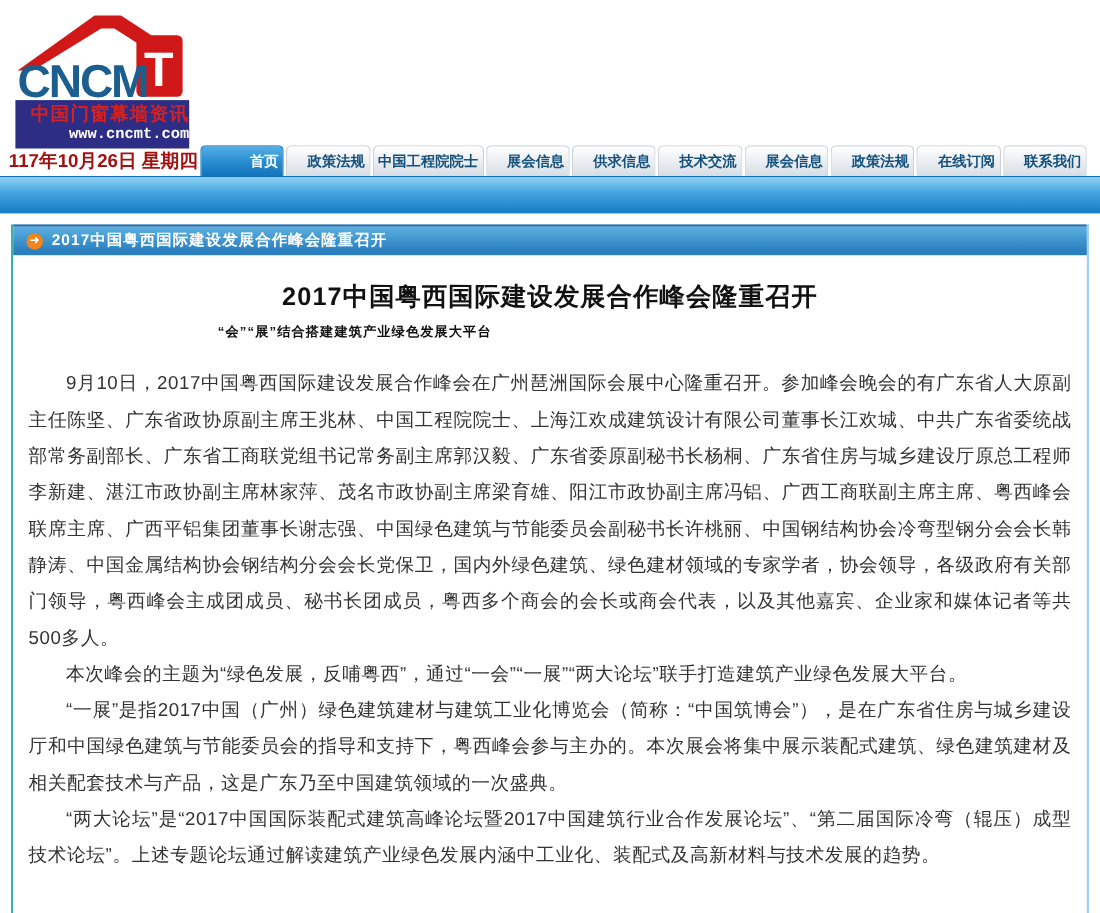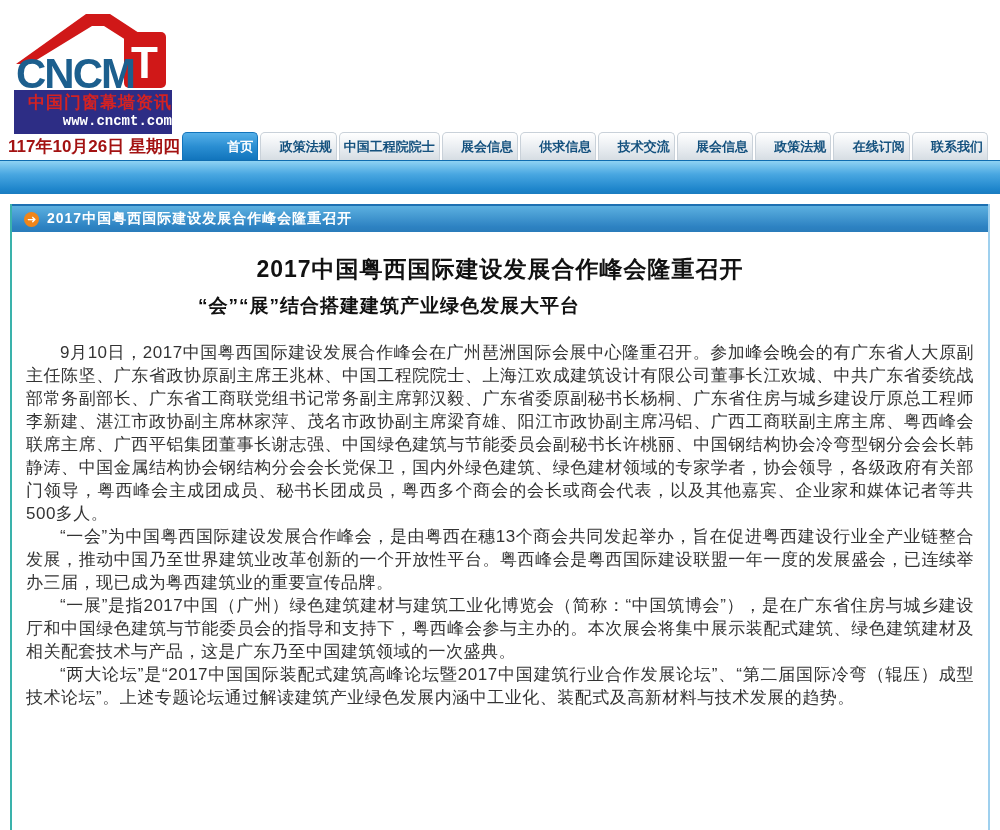--- a/index.html
+++ b/index.html
@@ -63,24 +63,24 @@
     margin:0 8px 0 12px;flex:0 0 auto;
   }
   .panel-head .bar-title{color:#ffffff;font-weight:bold;font-size:14px;letter-spacing:1px;}
   
   .article{padding:0 14px;}
   .article h1{
     margin:22px 0 8px 0;text-align:center;color:#111111;
     font-size:23px;font-weight:bold;letter-spacing:1px;
   }
   .article h2{
-    margin:0 0 22px 172px;color:#111111;font-size:19px;font-weight:bold;letter-spacing:1px;
+    margin:0 0 22px 172px;color:#111111;font-size:12px;font-weight:bold;letter-spacing:1px;
   }
   .article p{
-    margin:0;color:#333333;font-size:17px;line-height:23px;
+    margin:0;color:#333333;font-size:17px;line-height:33px;
     text-indent:2em;letter-spacing:0.5px;text-align:justify;
   }
 </style>
 </head>
 <body>
 
 <div class="topzone">
   <div class="logo">
     <span>
       <svg width="156" height="92" viewBox="0 0 156 92">
@@ -117,18 +117,18 @@
 
 <div class="panel">
   <div class="panel-head">
     <span class="arrow-icon">➜</span>
     <span class="bar-title">2017中国粤西国际建设发展合作峰会隆重召开</span>
   </div>
   <div class="article">
     <h1>2017中国粤西国际建设发展合作峰会隆重召开</h1>
     <h2>“会”“展”结合搭建建筑产业绿色发展大平台</h2>
     <p>9月10日，2017中国粤西国际建设发展合作峰会在广州琶洲国际会展中心隆重召开。参加峰会晚会的有广东省人大原副主任陈坚、广东省政协原副主席王兆林、中国工程院院士、上海江欢成建筑设计有限公司董事长江欢城、中共广东省委统战部常务副部长、广东省工商联党组书记常务副主席郭汉毅、广东省委原副秘书长杨桐、广东省住房与城乡建设厅原总工程师李新建、湛江市政协副主席林家萍、茂名市政协副主席梁育雄、阳江市政协副主席冯铝、广西工商联副主席主席、粤西峰会联席主席、广西平铝集团董事长谢志强、中国绿色建筑与节能委员会副秘书长许桃丽、中国钢结构协会冷弯型钢分会会长韩静涛、中国金属结构协会钢结构分会会长党保卫，国内外绿色建筑、绿色建材领域的专家学者，协会领导，各级政府有关部门领导，粤西峰会主成团成员、秘书长团成员，粤西多个商会的会长或商会代表，以及其他嘉宾、企业家和媒体记者等共500多人。</p>
-    <p>“一会”为中国粤西国际建设发展合作峰会，是由粤西在穗13个商会共同发起举办，旨在促进粤西建设行业全产业链整合发展，推动中国乃至世界建筑业改革创新的一个开放性平台。粤西峰会是粤西国际建设联盟一年一度的发展盛会，已连续举办三届，现已成为粤西建筑业的重要宣传品牌。</p>
+    <p>本次峰会的主题为“绿色发展，反哺粤西”，通过“一会”“一展”“两大论坛”联手打造建筑产业绿色发展大平台。</p>
     <p>“一展”是指2017中国（广州）绿色建筑建材与建筑工业化博览会（简称：“中国筑博会”），是在广东省住房与城乡建设厅和中国绿色建筑与节能委员会的指导和支持下，粤西峰会参与主办的。本次展会将集中展示装配式建筑、绿色建筑建材及相关配套技术与产品，这是广东乃至中国建筑领域的一次盛典。</p>
     <p>“两大论坛”是“2017中国国际装配式建筑高峰论坛暨2017中国建筑行业合作发展论坛”、“第二届国际冷弯（辊压）成型技术论坛”。上述专题论坛通过解读建筑产业绿色发展内涵中工业化、装配式及高新材料与技术发展的趋势。</p>
 
   </div>
 </div>
 
 </body></html>

